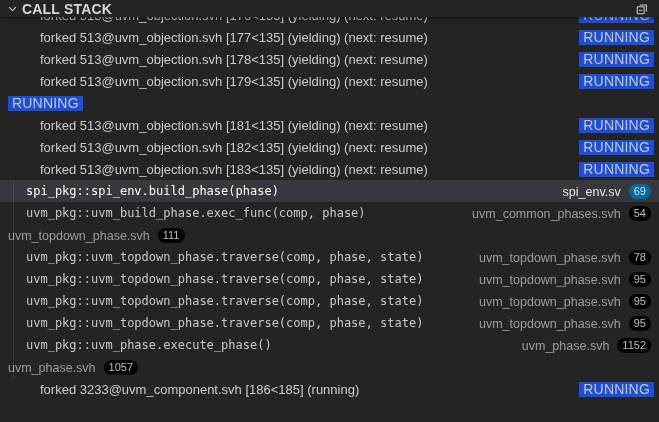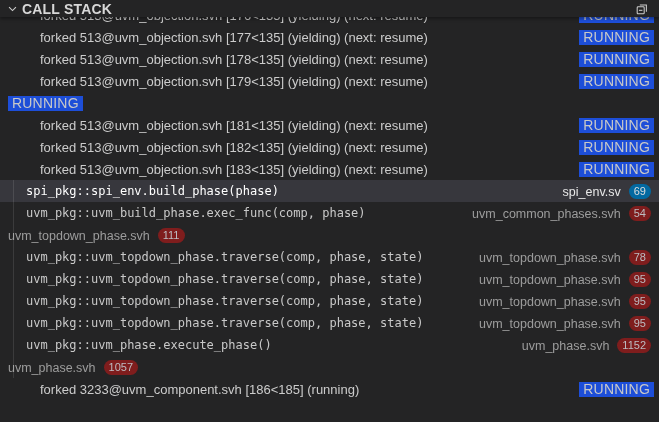--- a/index.html
+++ b/index.html
@@ -118,21 +118,21 @@
     font-size: 12.5px;
     color: #9d9d9d;
   }
   .row.selected .file-label { color: #e8e8e8; }
   .line-badge {
     margin-left: 8px;
     min-width: 17px;
     height: 15px;
     padding: 0 5px;
     border-radius: 9px;
-    background: #7f1d1d;
+    background: #000000;
     color: #bdbdc2;
     font-size: 11px;
     display: flex;
     align-items: center;
     justify-content: center;
   }
   .row.selected .line-badge { background: #0369a1; color: #dcdcdc; }
   svg { display: block; }
 </style>
 </head>

